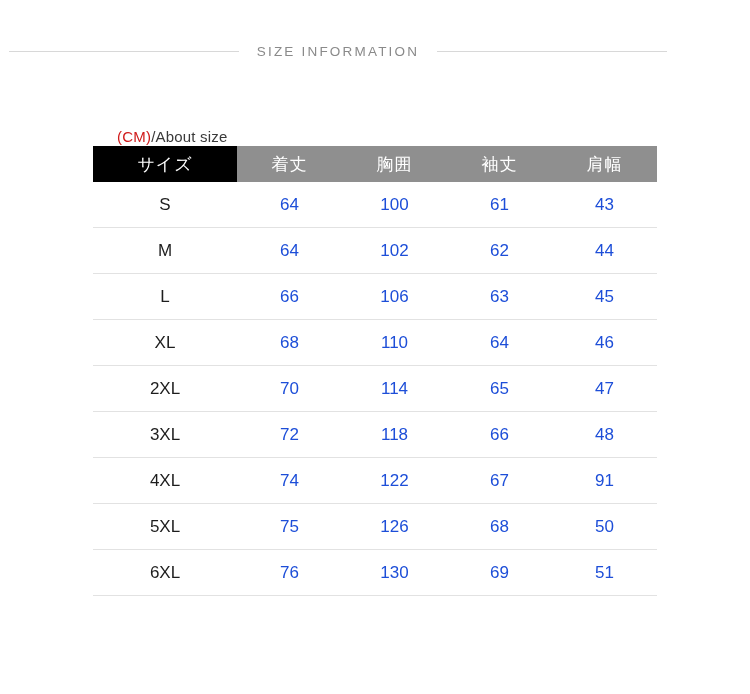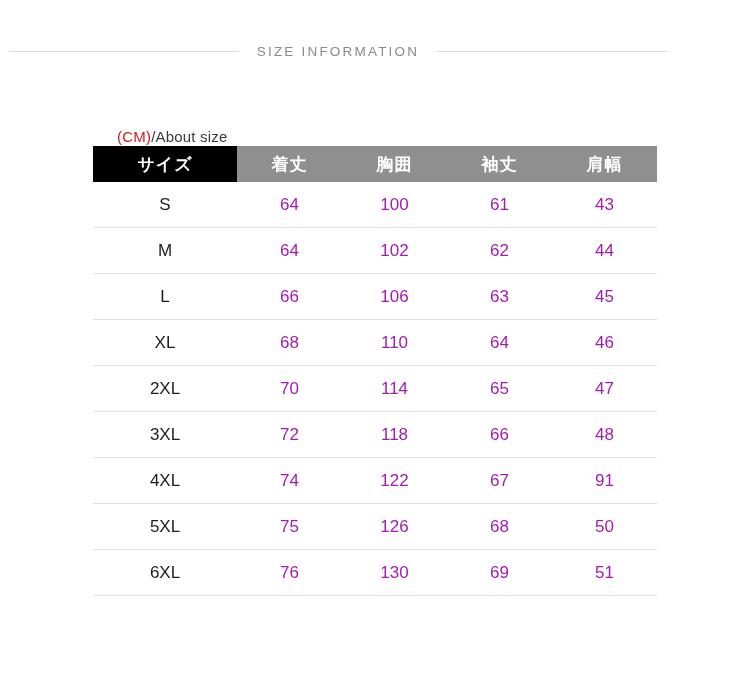--- a/index.html
+++ b/index.html
@@ -68,40 +68,40 @@
     width: 564px;
   }
   table.size-table {
     border-collapse: collapse;
     width: 564px;
     table-layout: fixed;
   }
   table.size-table thead th {
     height: 36px;
     font-size: 17px;
-    font-weight: bold;
+    font-weight: normal;
     color: #ffffff;
     letter-spacing: 1px;
     text-align: center;
     vertical-align: middle;
     padding: 0;
   }
   table.size-table thead th.head-size {
     background: #000000;
     width: 144px;
   }
   table.size-table thead th.head-col {
     background: #8f8f8f;
     width: 105px;
     margin-left: 9px;
   }
   table.size-table tbody td {
     height: 45px;
     font-size: 17px;
-    color: #a21caf;
+    color: #1d4ed8;
     text-align: center;
     vertical-align: middle;
     padding: 0;
     border-bottom: 1px solid #e2e2e2;
     font-family: "Liberation Sans", sans-serif;
   }
   table.size-table tbody tr:last-child td {
     border-bottom: 1px solid #e2e2e2;
   }
   table.size-table tbody td.size-cell {

